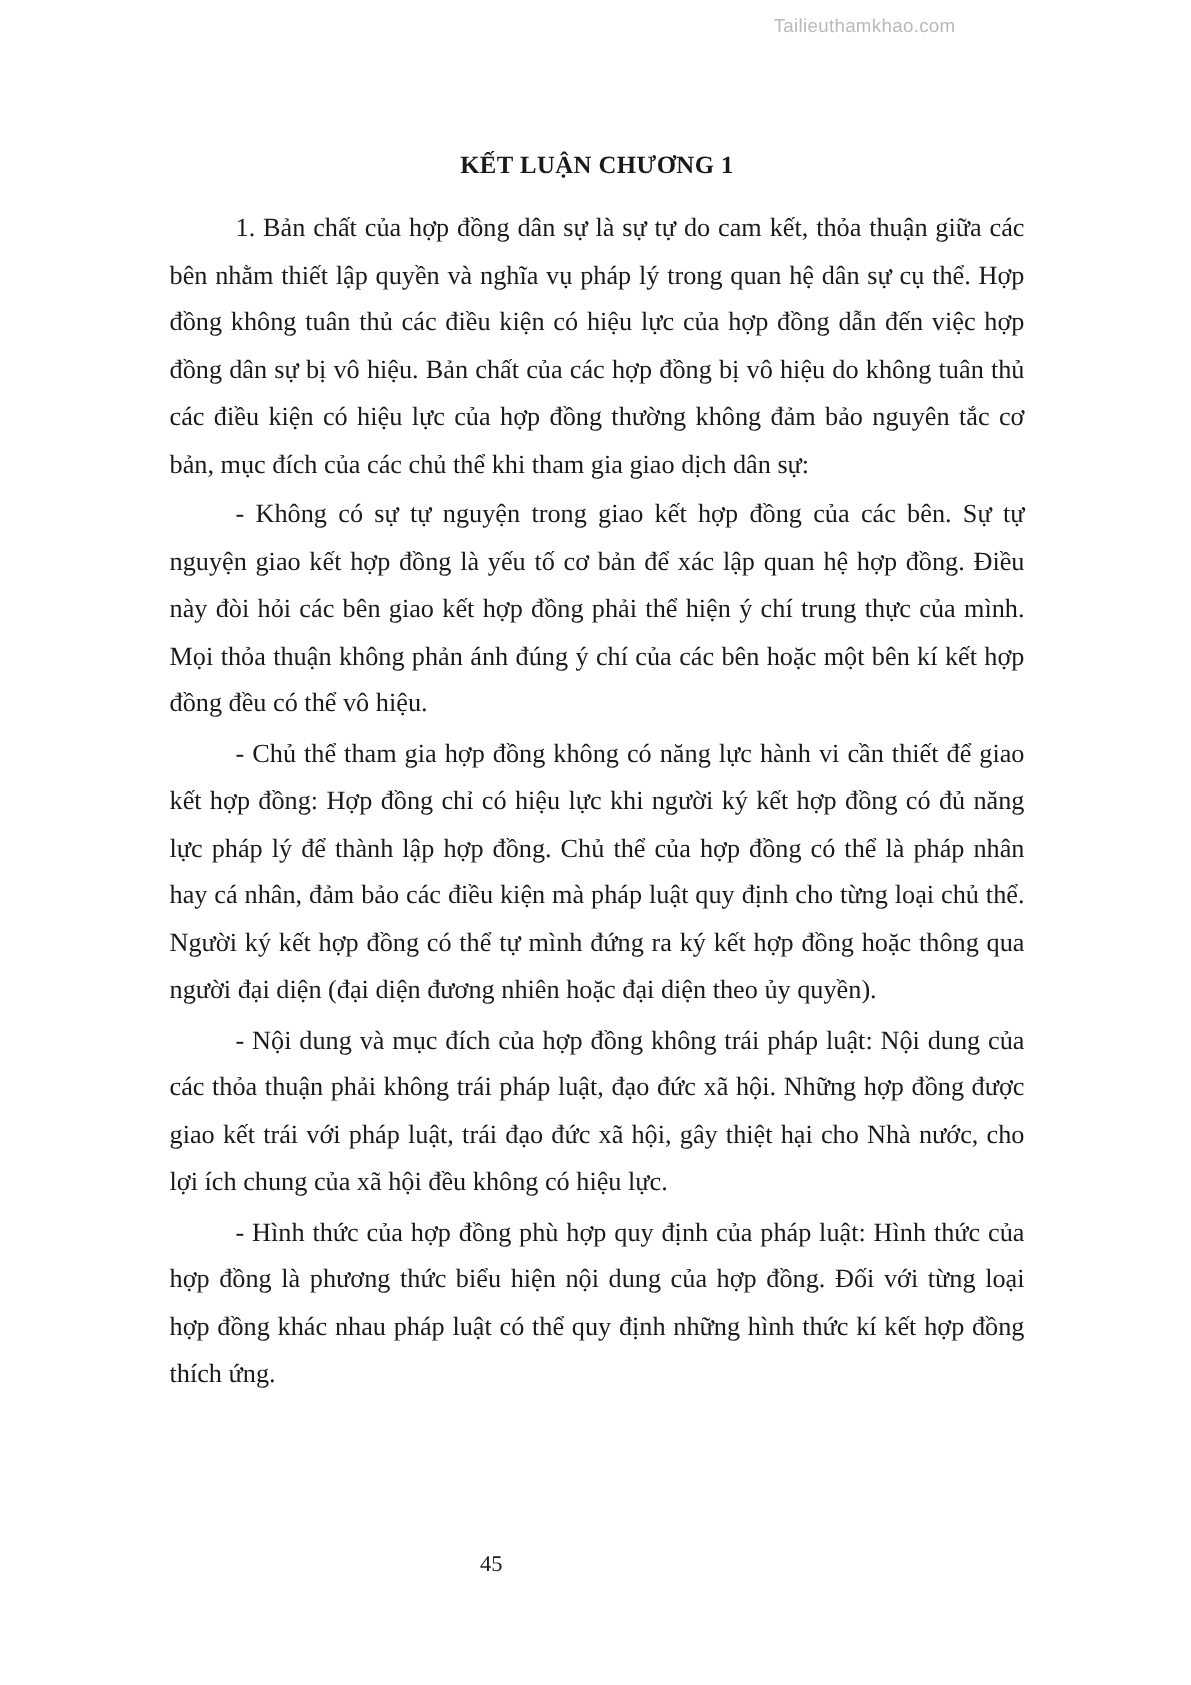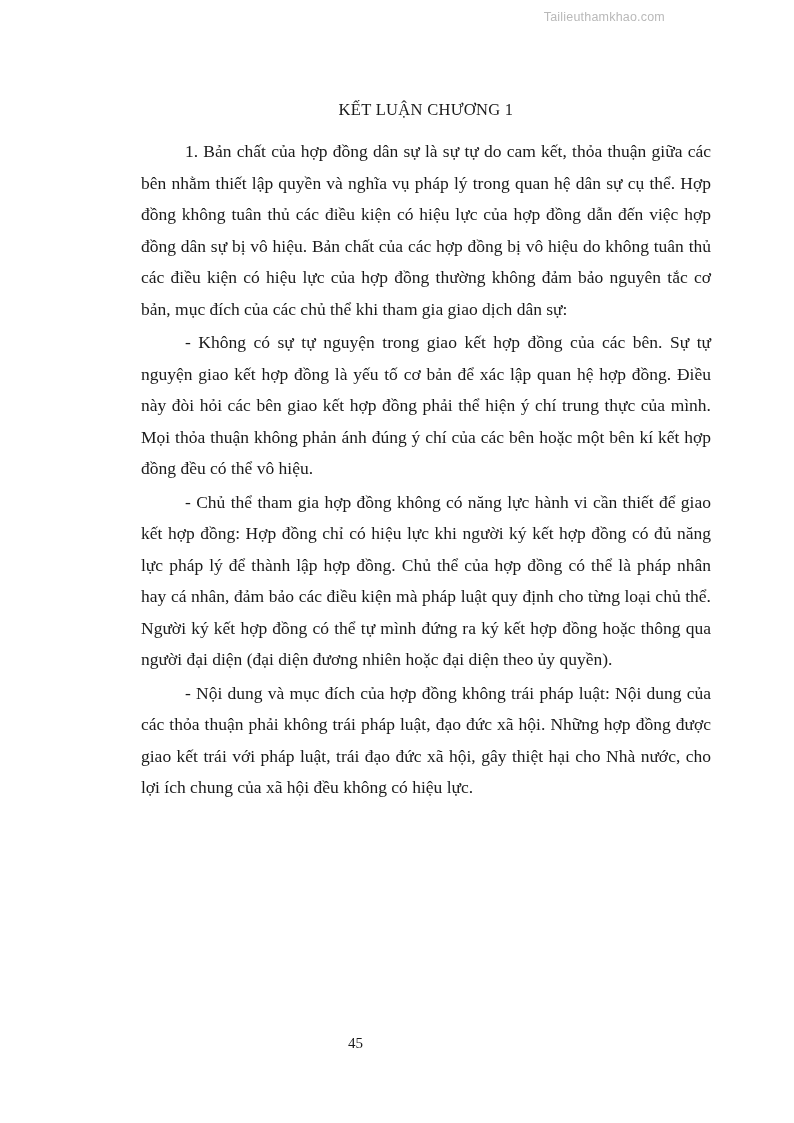--- a/index.html
+++ b/index.html
@@ -14,21 +14,20 @@
     color: #1a1a1a;
     position: relative;
     overflow: hidden;
   }
 
   .page {
     position: relative;
     width: 655px;
     height: 1123px;
     box-sizing: border-box;
-    margin-left: 28px;
   }
 
   .watermark {
     position: absolute;
     top: 10px;
     right: 18px;
     font-family: "Liberation Sans", sans-serif;
     font-size: 12.5px;
     color: #b9b9b9;
     letter-spacing: 0.2px;
@@ -37,21 +36,21 @@
 
   .content {
     position: absolute;
     left: 113px;
     top: 100px;
     width: 570px;
   }
 
   .doc-title {
     text-align: center;
-    font-weight: normal;
+    font-weight: bold;
     font-size: 16.5px;
     letter-spacing: 0.3px;
     margin: 0 0 16px 0;
   }
 
   p.para {
     margin: 0 0 2px 0;
     text-align: justify;
     text-justify: inter-word;
     font-size: 17.5px;
@@ -76,17 +75,18 @@
 
   <div class="watermark">Tailieuthamkhao.com</div>
 
   <div class="content">
     <h1 class="doc-title">KẾT LUẬN CHƯƠNG 1</h1>
 
     <p class="para">1. Bản chất của hợp đồng dân sự là sự tự do cam kết, thỏa thuận giữa các bên nhằm thiết lập quyền và nghĩa vụ pháp lý trong quan hệ dân sự cụ thể. Hợp đồng không tuân thủ các điều kiện có hiệu lực của hợp đồng dẫn đến việc hợp đồng dân sự bị vô hiệu. Bản chất của các hợp đồng bị vô hiệu do không tuân thủ các điều kiện có hiệu lực của hợp đồng thường không đảm bảo nguyên tắc cơ bản, mục đích của các chủ thể khi tham gia giao dịch dân sự:</p>
     <p class="para">- Không có sự tự nguyện trong giao kết hợp đồng của các bên. Sự tự nguyện giao kết hợp đồng là yếu tố cơ bản để xác lập quan hệ hợp đồng. Điều này đòi hỏi các bên giao kết hợp đồng phải thể hiện ý chí trung thực của mình. Mọi thỏa thuận không phản ánh đúng ý chí của các bên hoặc một bên kí kết hợp đồng đều có thể vô hiệu.</p>
     <p class="para">- Chủ thể tham gia hợp đồng không có năng lực hành vi cần thiết để giao kết hợp đồng: Hợp đồng chỉ có hiệu lực khi người ký kết hợp đồng có đủ năng lực pháp lý để thành lập hợp đồng. Chủ thể của hợp đồng có thể là pháp nhân hay cá nhân, đảm bảo các điều kiện mà pháp luật quy định cho từng loại chủ thể. Người ký kết hợp đồng có thể tự mình đứng ra ký kết hợp đồng hoặc thông qua người đại diện (đại diện đương nhiên hoặc đại diện theo ủy quyền).</p>
     <p class="para">- Nội dung và mục đích của hợp đồng không trái pháp luật: Nội dung của các thỏa thuận phải không trái pháp luật, đạo đức xã hội. Những hợp đồng được giao kết trái với pháp luật, trái đạo đức xã hội, gây thiệt hại cho Nhà nước, cho lợi ích chung của xã hội đều không có hiệu lực.</p>
+    <p class="para">- Hình thức của hợp đồng phù hợp quy định của pháp luật: Hình thức của hợp đồng là phương thức biểu hiện nội dung của hợp đồng. Đối với từng loại hợp đồng khác nhau pháp luật có thể quy định những hình thức kí kết hợp đồng thích ứng.</p>
   </div>
 
   <div class="page-number">45</div>
 
 </div>
 
 </body></html>

